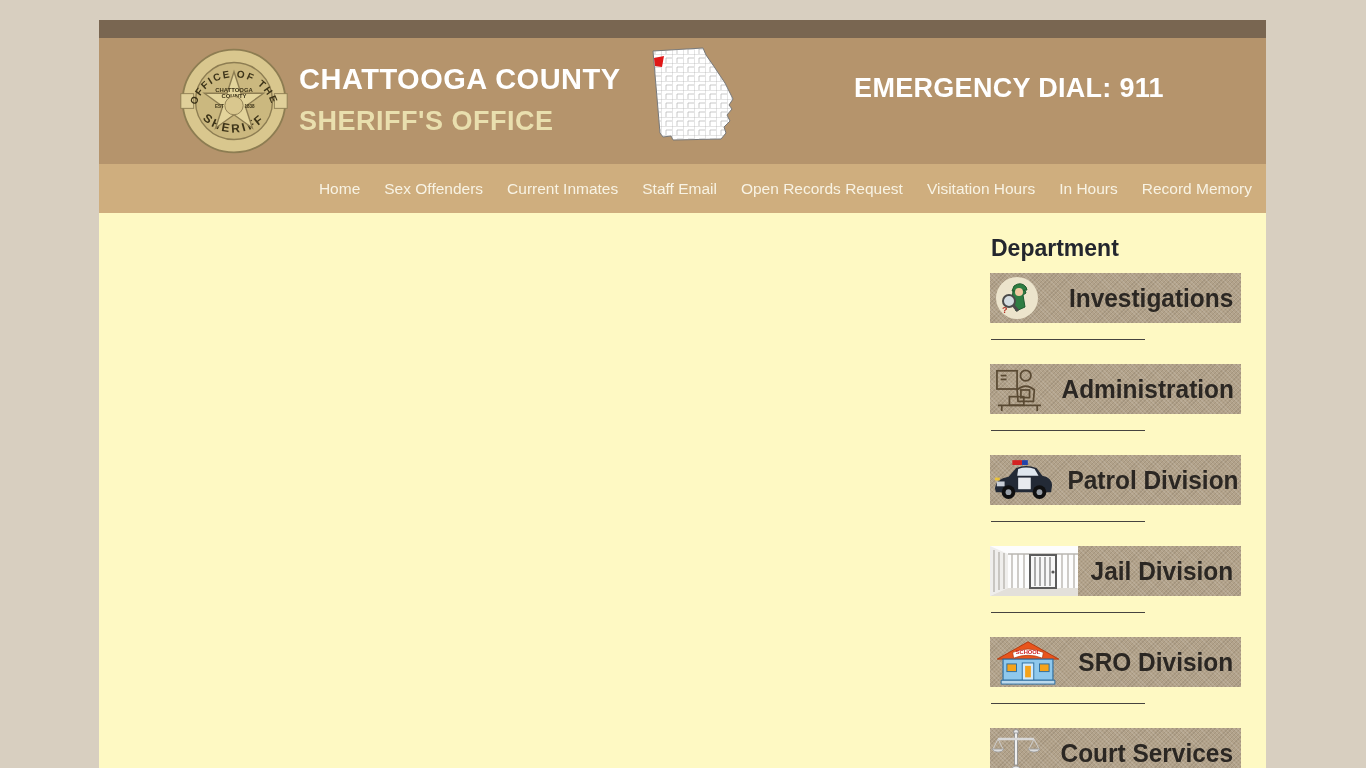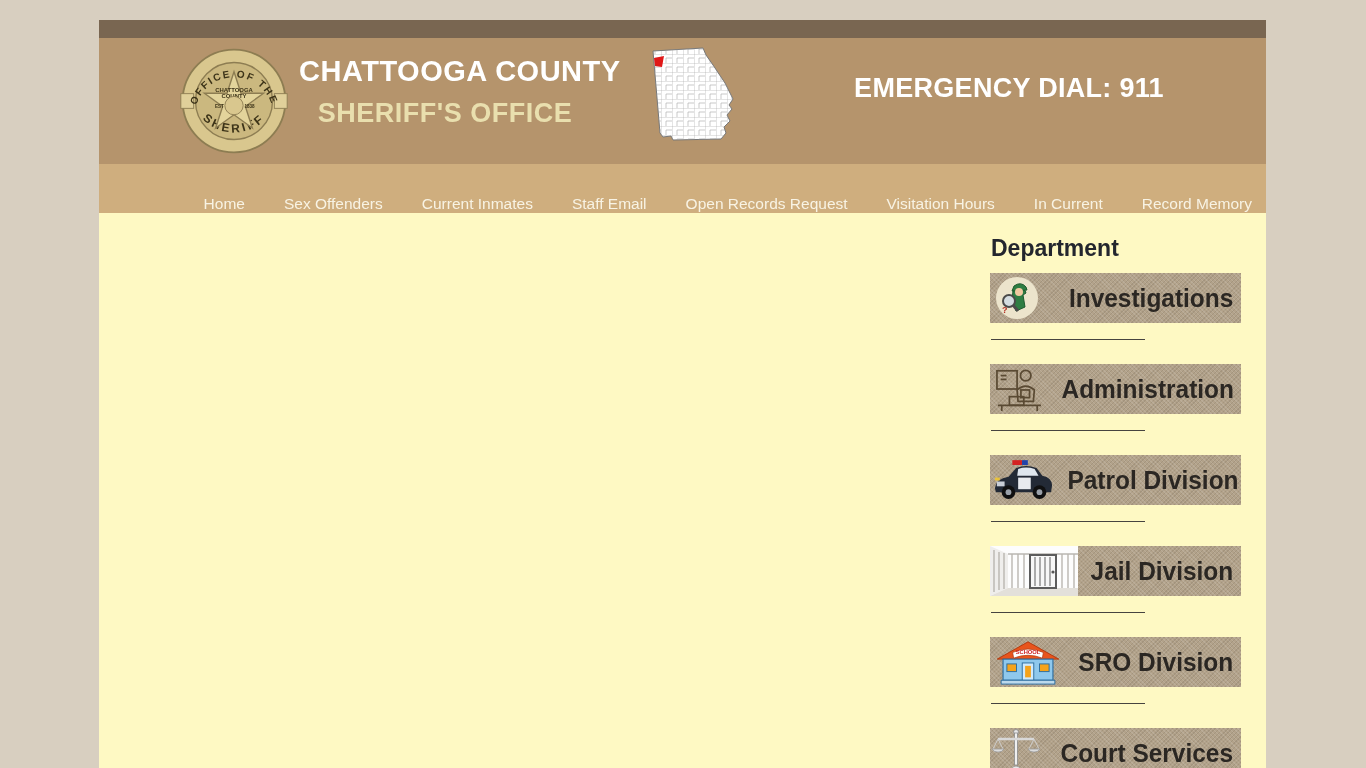--- a/index.html
+++ b/index.html
@@ -13,32 +13,32 @@
   }
   .page {
     position:absolute; left:99px; top:20px;
     width:1167px; height:748px;
     background:#ffffff;
   }
   .top-strip { height:18px; background:#796651; }
   .header { position:relative; height:126px; background:#b5946c; }
 
   .badge-wrap { position:absolute; left:80px; top:8px; width:110px; height:110px; }
-  .title-block { position:absolute; left:200px; top:16px; width:292px; text-align:center; }
+  .title-block { position:absolute; left:200px; top:24px; width:292px; }
   .title-line1 { font-size:29px; font-weight:700; color:#ffffff; letter-spacing:.5px; line-height:34px; white-space:nowrap; }
   .title-line2 { font-size:27px; font-weight:700; color:#e9dfae; letter-spacing:.5px; margin-top:10px; white-space:nowrap; }
   .map-wrap { position:absolute; left:540px; top:7px; width:100px; height:112px; }
   .contact-block { position:absolute; left:690px; top:35px; width:440px; text-align:center; }
   .contact-line1 { font-size:27px; font-weight:700; color:#ffffff; letter-spacing:.3px; white-space:nowrap; }
   .contact-line2 { font-size:26px; font-weight:700; color:#ded7a4; letter-spacing:.3px; margin-top:13px; white-space:nowrap; }
 
   .nav {
     height:49px; background:#cfae7e;
-    display:flex; align-items:flex-end; justify-content:flex-end;
-    gap:39px; padding-right:14px;
+    display:flex; align-items:center; justify-content:flex-end;
+    gap:24px; padding-right:14px;
   }
   .nav a {
     color:#f8f3e4; font-size:15.5px; text-decoration:none;
     white-space:nowrap; cursor:pointer;
   }
 
   .content { position:relative; height:681px; background:#fef9c3; overflow:hidden; }
   .sidebar { position:absolute; left:891px; top:22px; width:251px; }
   .dept-heading {
     font-size:23px; font-weight:700; color:#23262e;
@@ -131,21 +131,21 @@
     </div>
   </div>
 
   <nav class="nav">
     <a>Home</a>
     <a>Sex Offenders</a>
     <a>Current Inmates</a>
     <a>Staff Email</a>
     <a>Open Records Request</a>
     <a>Visitation Hours</a>
-    <a>In Current</a>
+    <a>In Hours</a>
     <a>Record Memory</a>
   </nav>
 
   <div class="content">
     <aside class="sidebar">
       <h2 class="dept-heading">Department</h2>
 
       <div class="sb-btn">
         <span class="icn icn-detective">
           <svg viewBox="0 0 48 48" width="48" height="48">

